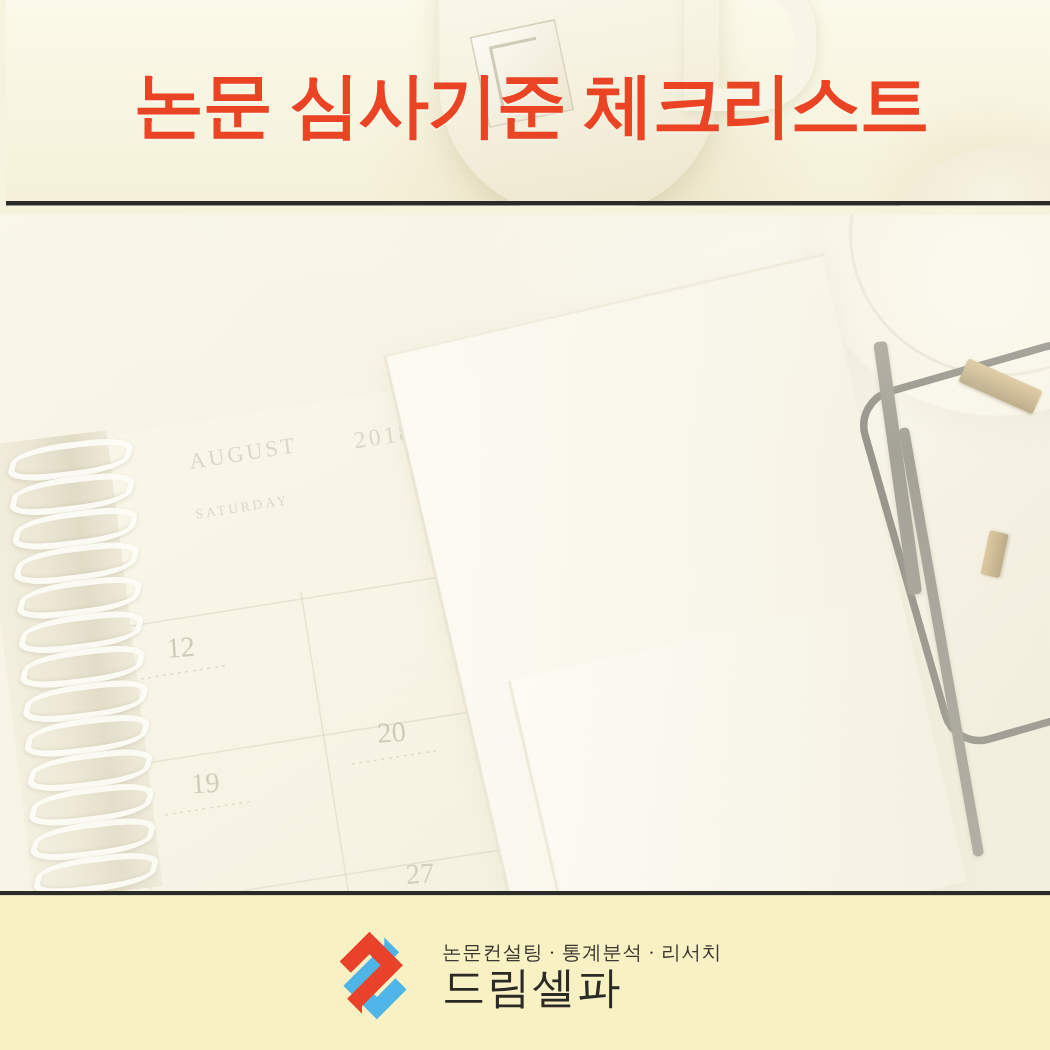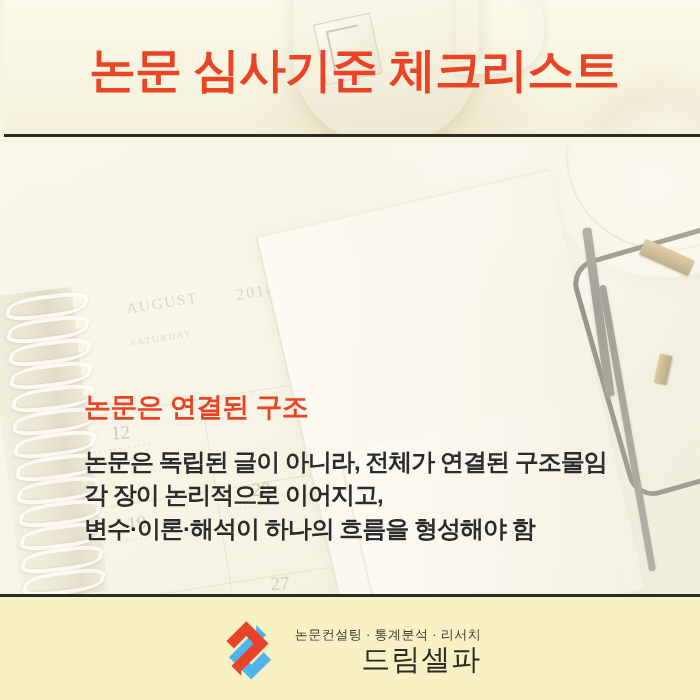--- a/index.html
+++ b/index.html
@@ -198,21 +198,21 @@
   }
 
   
   #footer{
     position:absolute;left:0;top:597px;width:700px;height:103px;
     background:#f7f1c3;
     display:flex;align-items:center;justify-content:center;
   }
   #footer-inner{display:flex;align-items:center;gap:14px;transform:translateY(2px);}
   #logo-mark{width:62px;height:62px;display:block;flex:none;}
-  #brandtext{display:flex;flex-direction:column;align-items:flex-end;line-height:1;}
+  #brandtext{display:flex;flex-direction:column;align-items:flex-start;line-height:1;}
   #tagline{
     font-family:"Liberation Serif","DejaVu Serif",serif;
     font-size:13px;color:#3a3630;letter-spacing:.5px;margin-bottom:4px;
     white-space:nowrap;
   }
   #brandname{
     font-family:"Liberation Serif","DejaVu Serif",serif;
     font-size:29px;color:#2c2a26;letter-spacing:1px;white-space:nowrap;
   }
 </style>
@@ -298,26 +298,20 @@
 
     <div class="lens" style="left:598px;top:96px;width:150px;height:236px;transform:rotate(-16deg);"></div>
     <div class="glass-arm" style="left:594px;top:84px;width:9px;height:170px;transform:rotate(-8deg);"></div>
     <div class="glass-arm" style="left:624px;top:140px;width:7px;height:290px;transform:rotate(-10deg);"></div>
     <div class="temple" style="left:640px;top:106px;width:54px;height:17px;transform:rotate(24deg);"></div>
     <div class="temple" style="left:648px;top:220px;width:30px;height:13px;transform:rotate(-78deg);"></div>
 
     <div class="main-fade"></div>
     <div class="main-rule"></div>
 
-    <div id="textblock">
-      <h2 id="subhead">논문은 연결된 구조</h2>
-      <p class="bodyline">논문은 독립된 글이 아니라, 전체가 연결된 구조물임</p>
-      <p class="bodyline">각 장이 논리적으로 이어지고,</p>
-      <p class="bodyline">변수·이론·해석이 하나의 흐름을 형성해야 함</p>
-    </div>
   </div>
 
   <div id="footer">
     <div id="footer-inner">
       <svg id="logo-mark" viewBox="0 0 100 100" aria-hidden="true">
 
         <path d="M34 86 L18 70 L54 34 L42 22 L22 42 L10 30 L42 -2 L78 34 L34 78 Z" transform="translate(14,10) rotate(180 40 42)" fill="#4FB4E8"></path>
 
         <path d="M34 86 L18 70 L54 34 L42 22 L22 42 L10 30 L42 -2 L78 34 L34 78 Z" transform="translate(2,4)" fill="#E8432A"></path>
       </svg>

